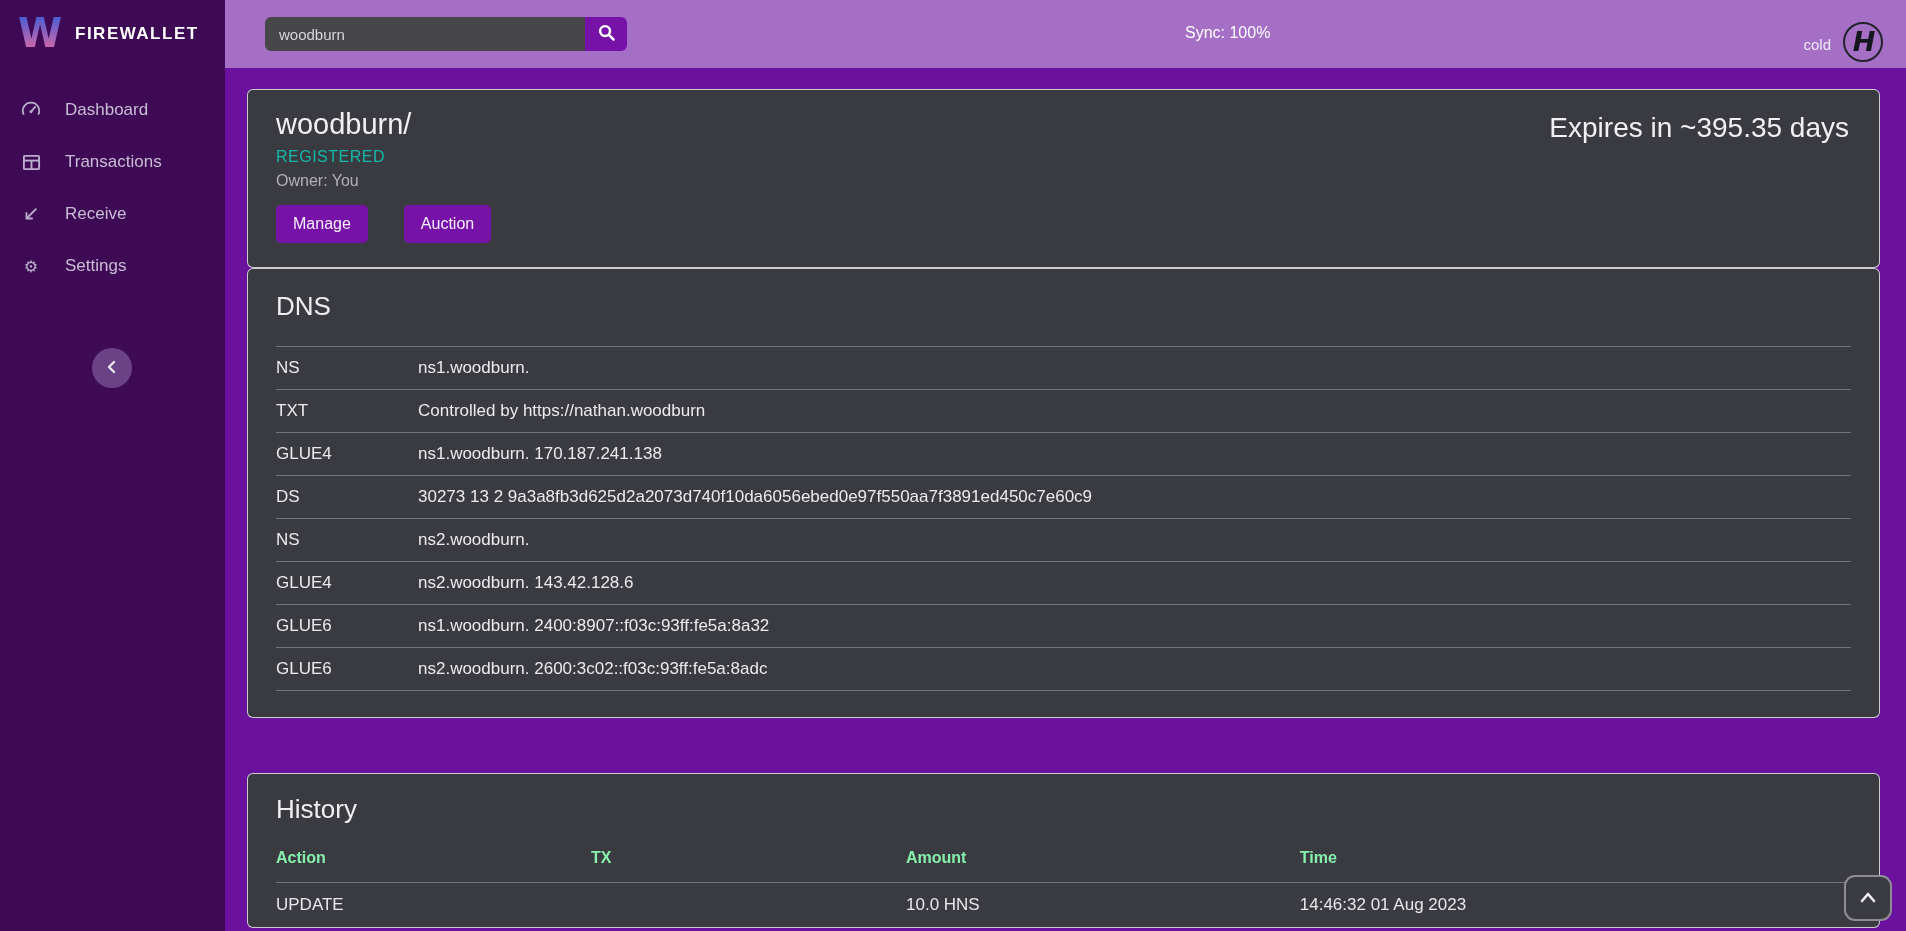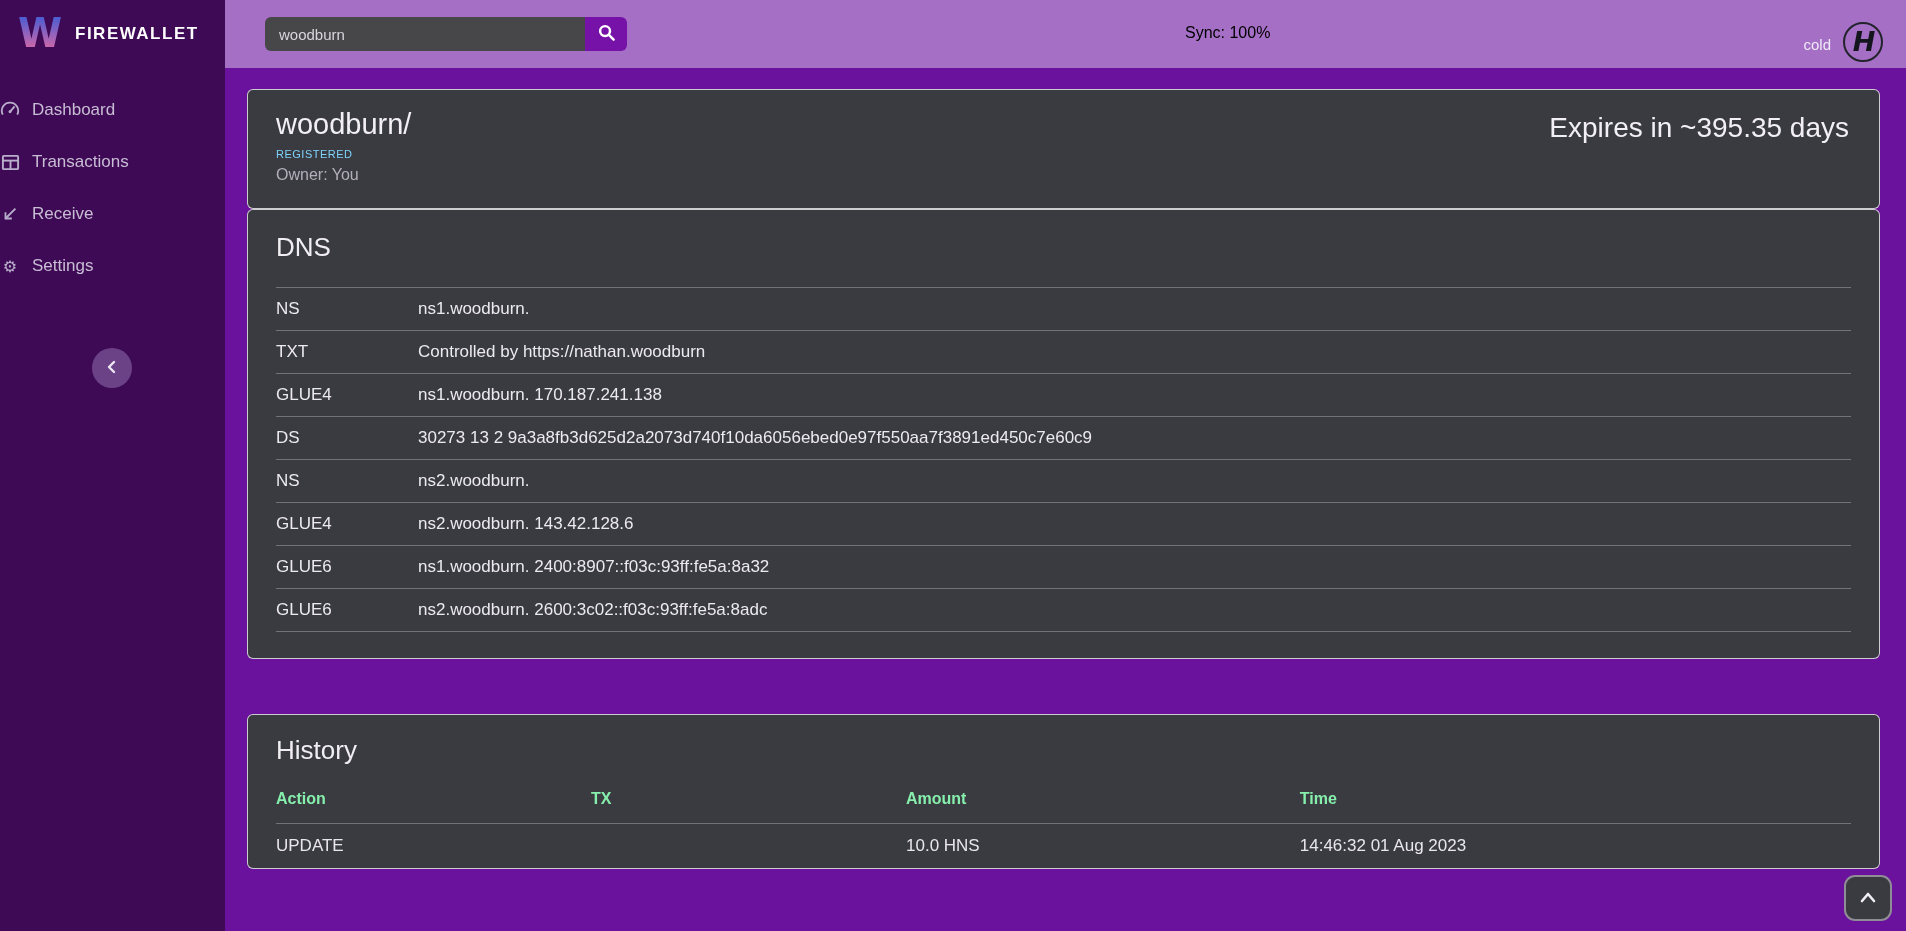--- a/index.html
+++ b/index.html
@@ -11,22 +11,22 @@
 
   
   .sidebar {
     position: fixed; left: 0; top: 0; width: 225px; height: 931px;
     background: #3f0a55; z-index: 5;
   }
   .logo-row { display: flex; align-items: center; height: 68px; padding-left: 18px; gap: 13px; }
   .brand { color: #ffffff; font-weight: bold; font-size: 17px; letter-spacing: 1.5px; }
   .nav { margin-top: 16px; }
   .nav-item {
-    display: flex; align-items: center; gap: 12px;
-    height: 52px; 
+    display: flex; align-items: center; gap: 24px;
+    height: 52px; padding-left: 21px;
     color: #c7bdd4; font-size: 17px; cursor: pointer;
   }
   .nav-item .icon { width: 20px; height: 20px; display: inline-flex; align-items: center; justify-content: center; }
   .gear-glyph { font-size: 16px; color: #b9aecb; font-family: "DejaVu Sans", sans-serif; }
   .collapse-btn {
     position: absolute; left: 92px; top: 348px; width: 40px; height: 40px;
     border-radius: 50%; background: #6c4287; border: none; cursor: pointer;
     display: flex; align-items: center; justify-content: center;
   }
 
@@ -38,33 +38,33 @@
   .search-group { position: absolute; left: 40px; top: 17px; display: flex; }
   .search-input {
     width: 320px; height: 34px; background: #474649; border: none; outline: none;
     border-radius: 6px 0 0 6px; color: #d8d6dc; font-size: 15px; padding: 0 14px;
     font-family: "Liberation Sans", sans-serif;
   }
   .search-btn {
     width: 42px; height: 34px; background: #7712a8; border: none; cursor: pointer;
     border-radius: 0 6px 6px 0; display: flex; align-items: center; justify-content: center;
   }
-  .sync-label { position: absolute; left: 960px; top: 24px; color: #000000; font-size: 16px; }
+  .sync-label { position: absolute; left: 960px; top: 24px; color: #ffffff; font-size: 16px; }
   .wallet-area { position: absolute; right: 22px; top: 10px; height: 68px; display: flex; align-items: center; gap: 11px; }
   .wallet-name { color: #f0eaf8; font-size: 15px; }
 
   
   .main { margin-left: 225px; padding-top: 68px; }
   .card {
     background: #3a3a41; border: 1px solid rgba(255,255,255,0.75); border-radius: 6px;
     margin-left: 22px; margin-right: 26px;
   }
   .domain-card { margin-top: 21px; padding: 18px 28px 24px 28px; position: relative; }
   .domain-title { color: #f2f0f4; font-size: 29px; font-weight: normal; }
-  .domain-status { color: #7dd3fc; font-size: 11px; margin-top: 7px; letter-spacing: 0.5px; }
+  .domain-status { color: #14b8a6; font-size: 16px; margin-top: 7px; letter-spacing: 0.5px; }
   .domain-owner { color: #b3afba; font-size: 16px; margin-top: 6px; }
   .btn-row { margin-top: 15px; display: flex; gap: 36px; }
   .btn {
     background: #7712a8; color: #f4eef8; border: none; border-radius: 5px;
     font-size: 16px; padding: 10px 17px; cursor: pointer;
     font-family: "Liberation Sans", sans-serif;
   }
   .expires { position: absolute; right: 30px; top: 22px; color: #f2f0f4; font-size: 28px; }
 
   .dns-card { padding: 22px 28px 26px 28px; }
@@ -184,20 +184,24 @@
     </span>
   </div>
 </div>
 
 <div class="main">
 
   <div class="card domain-card">
     <div class="domain-title">woodburn/</div>
     <div class="domain-status">REGISTERED</div>
     <div class="domain-owner">Owner: You</div>
+    <div class="btn-row">
+      <button class="btn">Manage</button>
+      <button class="btn">Auction</button>
+    </div>
     <div class="expires">Expires in ~395.35 days</div>
   </div>
 
   <div class="card dns-card">
     <div class="section-title">DNS</div>
     <table class="dns-table">
       <tbody>
         <tr>
           <td class="dns-type">NS</td>
           <td>ns1.woodburn.</td>

